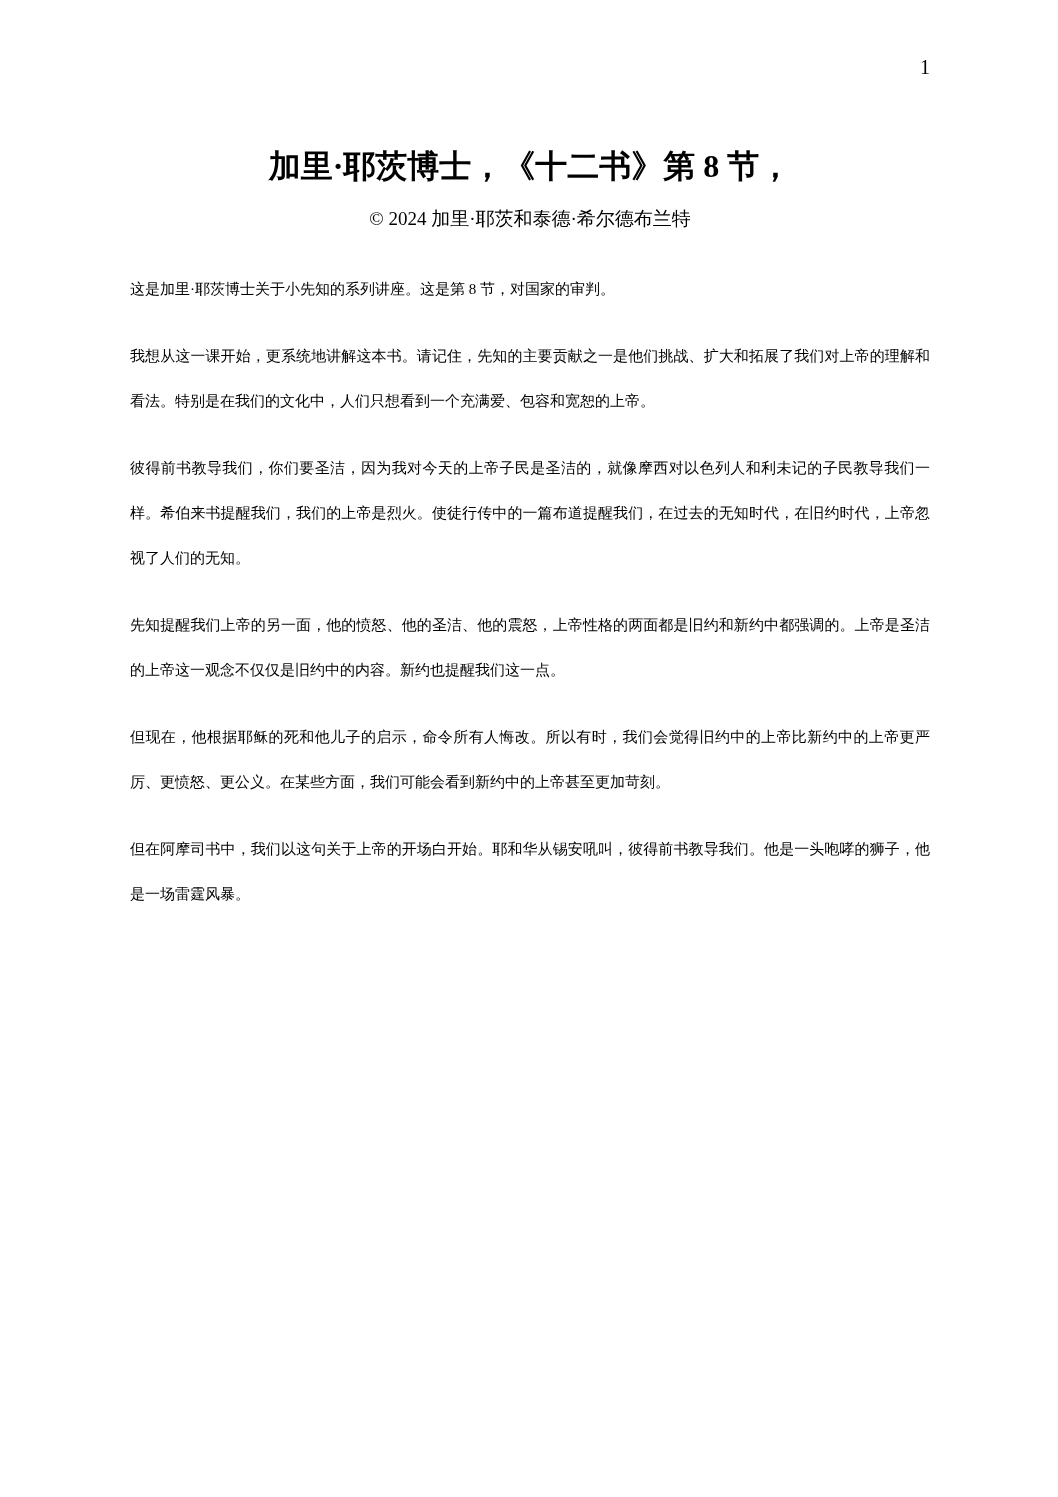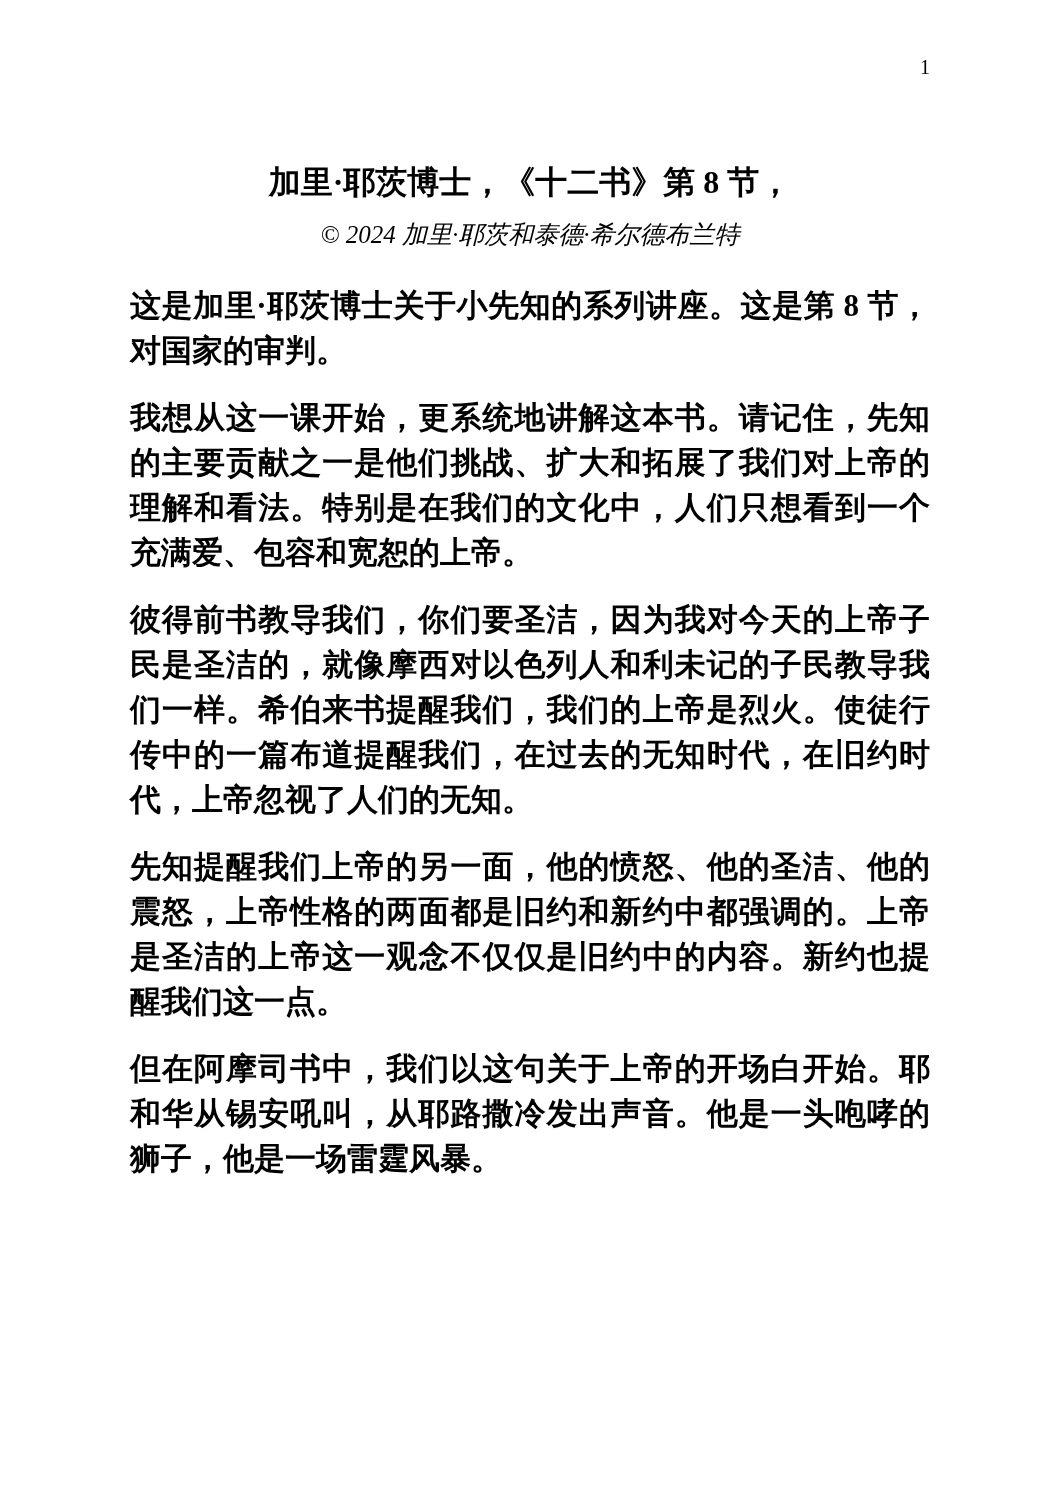--- a/index.html
+++ b/index.html
@@ -20,60 +20,59 @@
   .page-number {
     position: absolute;
     top: 55px;
     right: 128px;
     font-size: 20px;
     line-height: 24px;
   }
   .content {
     position: absolute;
     left: 130px;
-    top: 152px;
+    top: 136px;
     width: 800px;
   }
   .doc-title {
     margin: 0;
     font-size: 32px;
     font-weight: bold;
     line-height: 60px;
     text-align: center;
   }
   .title-line { display: block; }
   .byline {
     margin: 0 0 26px 0;
-    font-size: 25px;
+    font-size: 19px;
     line-height: 45px;
     text-align: center;
     font-weight: normal;
-    font-style: italic;
   }
   .para {
     margin: 0 0 22px 0;
-    font-size: 31px;
+    font-size: 15px;
     line-height: 45px;
     text-align: justify;
     text-justify: inter-ideograph;
-    font-weight: bold;
   }
 </style>
 </head>
 <body>
 
 <div class="page">
   <div class="page-number">1</div>
 
   <div class="content">
     <h1 class="doc-title">
       <span class="title-line">加里·耶茨博士，《十二书》第 8 节，</span>
     </h1>
 
     <p class="byline">© 2024 加里·耶茨和泰德·希尔德布兰特</p>
 
     <p class="para">这是加里·耶茨博士关于小先知的系列讲座。这是第 8 节，对国家的审判。</p>
     <p class="para">我想从这一课开始，更系统地讲解这本书。请记住，先知的主要贡献之一是他们挑战、扩大和拓展了我们对上帝的理解和看法。特别是在我们的文化中，人们只想看到一个充满爱、包容和宽恕的上帝。</p>
     <p class="para">彼得前书教导我们，你们要圣洁，因为我对今天的上帝子民是圣洁的，就像摩西对以色列人和利未记的子民教导我们一样。希伯来书提醒我们，我们的上帝是烈火。使徒行传中的一篇布道提醒我们，在过去的无知时代，在旧约时代，上帝忽视了人们的无知。</p>
     <p class="para">先知提醒我们上帝的另一面，他的愤怒、他的圣洁、他的震怒，上帝性格的两面都是旧约和新约中都强调的。上帝是圣洁的上帝这一观念不仅仅是旧约中的内容。新约也提醒我们这一点。</p>
-    <p class="para">但在阿摩司书中，我们以这句关于上帝的开场白开始。耶和华从锡安吼叫，从耶路撒冷发出声音。他是一头咆哮的狮子，他是一场雷霆风暴。</p>
+    <p class="para">但现在，他根据耶稣的死和他儿子的启示，命令所有人悔改。所以有时，我们会觉得旧约中的上帝比新约中的上帝更严厉、更愤怒、更公义。在某些方面，我们可能会看到新约中的上帝甚至更加苛刻。</p>
+    <p class="para">但在阿摩司书中，我们以这句关于上帝的开场白开始。耶和华从锡安吼叫，彼得前书教导我们。他是一头咆哮的狮子，他是一场雷霆风暴。</p>
   </div>
 </div>
 
 </body></html>

